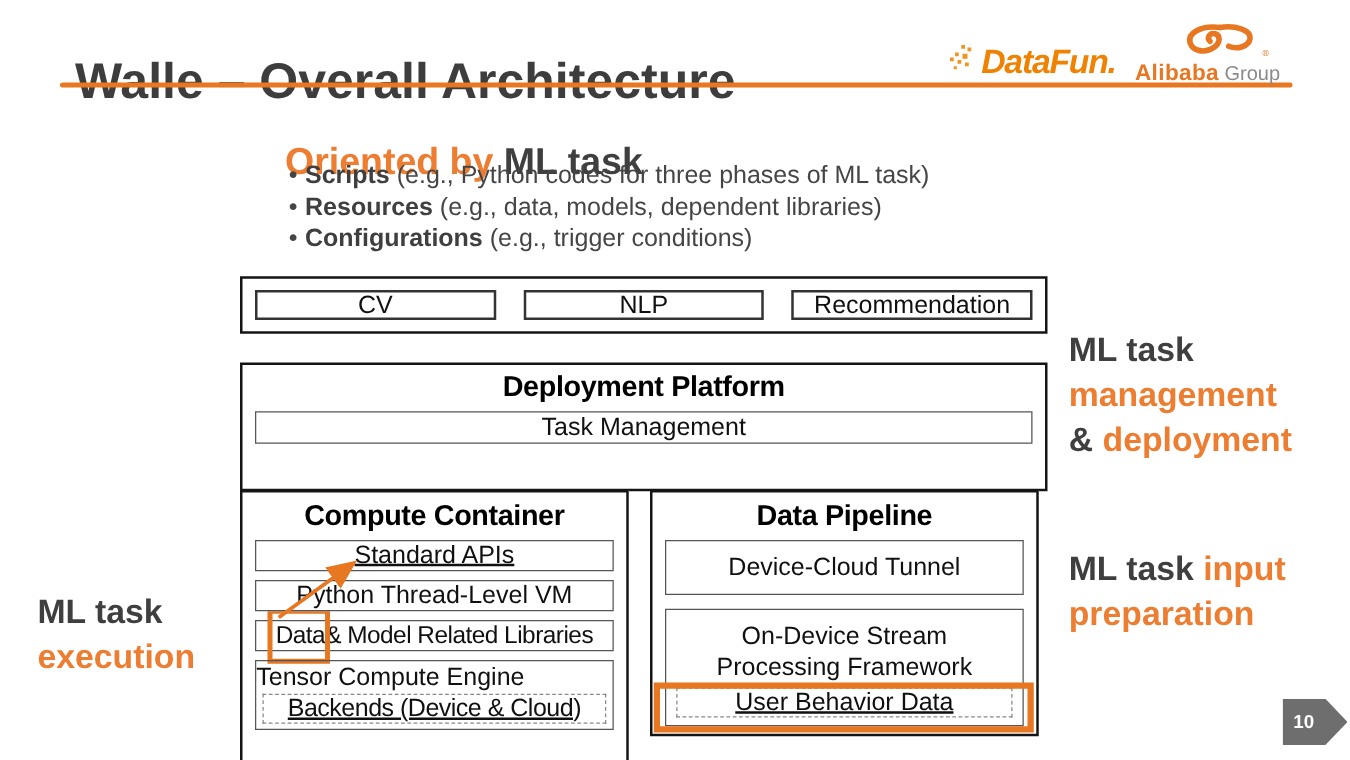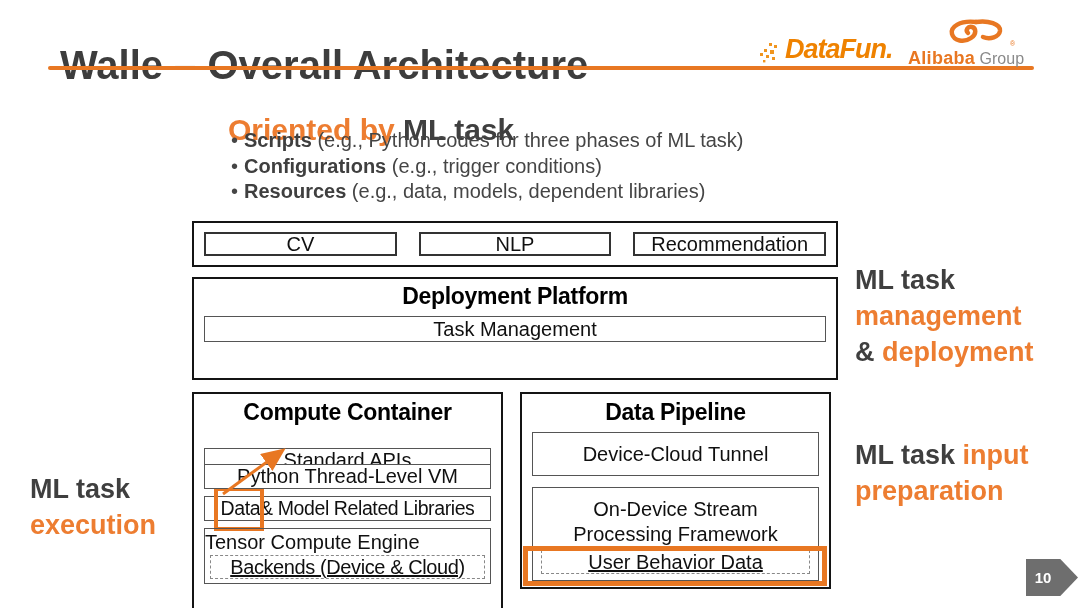--- a/index.html
+++ b/index.html
@@ -5,21 +5,21 @@
   html,body{margin:0;padding:0;background:#ffffff;}
   body{width:1080px;height:608px;position:relative;overflow:hidden;
        font-family:"Liberation Sans",sans-serif;color:#1a1a1a;}
   .abs{position:absolute;}
 
   
   .title{left:60px;top:16px;font-size:40px;font-weight:bold;color:#3d3d3d;letter-spacing:0px;}
   .underline{left:48px;top:66px;width:986px;height:4px;background:#e87722;border-radius:2px;}
 
   .logo-row{left:760px;top:18px;width:300px;height:46px;}
-  .datafun{position:absolute;left:0;top:16px;display:flex;align-items:flex-end;}
+  .datafun{position:absolute;left:0;top:16px;display:flex;align-items:flex-start;}
   .df-text{font-size:27px;font-weight:bold;font-style:italic;color:#ef8200;letter-spacing:-1px;margin-left:3px;}
   .alibaba{position:absolute;left:148px;top:0;width:150px;}
   .ali-icon{position:absolute;left:38px;top:0;}
   .ali-reg{position:absolute;left:102px;top:22px;font-size:7px;color:#e87722;}
   .ali-text{position:absolute;left:0;top:30px;white-space:nowrap;}
   .ali-name{font-size:18px;font-weight:bold;color:#e87722;letter-spacing:0.3px;}
   .ali-group{font-size:16px;color:#8a8a8a;}
 
   
   .intro-heading{left:228px;top:88px;font-size:30px;font-weight:bold;color:#3f3f3f;}
@@ -31,30 +31,30 @@
   
   .outer{position:absolute;border:2px solid #141414;background:#fff;box-sizing:border-box;}
   .cell{border:2px solid #333;display:flex;align-items:center;justify-content:center;
         font-size:20px;color:#101010;box-sizing:border-box;background:#fff;}
   .thin{border:1.5px solid #555;}
   .boxtitle{text-align:center;font-weight:bold;font-size:23px;color:#000;letter-spacing:-0.3px;}
 
   #top-box{left:192px;top:221px;width:646px;height:46px;display:flex;gap:22px;padding:9px 10px;}
   #top-box .cell{flex:1;}
 
-  #deploy-box{left:192px;top:277px;width:646px;height:103px;}
+  #deploy-box{left:192px;top:290px;width:646px;height:103px;}
   #deploy-box .boxtitle{margin-top:4px;}
   .deploy-row{position:absolute;left:10px;width:622px;height:26px;}
   #deploy-row-0{top:37px;}
   #deploy-row-1{top:69px;}
 
   #compute-box{left:192px;top:392px;width:311px;height:256px;}
   #compute-box .boxtitle{margin-top:5px;}
   .c-row{position:absolute;left:10px;width:287px;height:25px;font-size:20px;}
-  #row-apis{top:54px;}
+  #row-apis{top:38px;text-decoration:underline;}
   #row-vm{top:70px;}
   #row-lib{top:102px;font-size:19.5px;letter-spacing:-0.4px;}
   #engine-box{position:absolute;left:10px;top:134px;width:287px;height:56px;border:1.5px solid #555;box-sizing:border-box;}
   .engine-title{text-align:left;font-size:20px;margin-top:2px;color:#101010;}
   .dashed{border:1.5px dashed #888;box-sizing:border-box;display:flex;align-items:center;justify-content:center;
           font-size:20px;color:#101010;background:#fff;text-decoration:underline;}
   #engine-backends{position:absolute;left:5px;right:5px;bottom:4px;height:24px;letter-spacing:-0.4px;}
 
   #pipeline-box{left:520px;top:392px;width:311px;height:197px;}
   #pipeline-box .boxtitle{margin-top:5px;}
@@ -115,22 +115,22 @@
     </div>
   </div>
 </div>
 
 <h2 class="abs intro-heading">
   <span class="org">Oriented by</span>
   <span>ML task</span>
 </h2>
 <ul class="abs bullets">
   <li><span class="blt">•</span><b>Scripts</b><span> (e.g., Python codes for three phases of ML task)</span></li>
+  <li><span class="blt">•</span><b>Resources</b><span> (e.g., data, models, dependent libraries)</span></li>
   <li><span class="blt">•</span><b>Configurations</b><span> (e.g., trigger conditions)</span></li>
-  <li><span class="blt">•</span><b>Resources</b><span> (e.g., data, models, dependent libraries)</span></li>
 </ul>
 
 <div class="outer" id="top-box">
   <div class="cell">CV</div>
   <div class="cell">NLP</div>
   <div class="cell">Recommendation</div>
 </div>
 
 <div class="outer" id="deploy-box">
   <div class="boxtitle">Deployment Platform</div>

